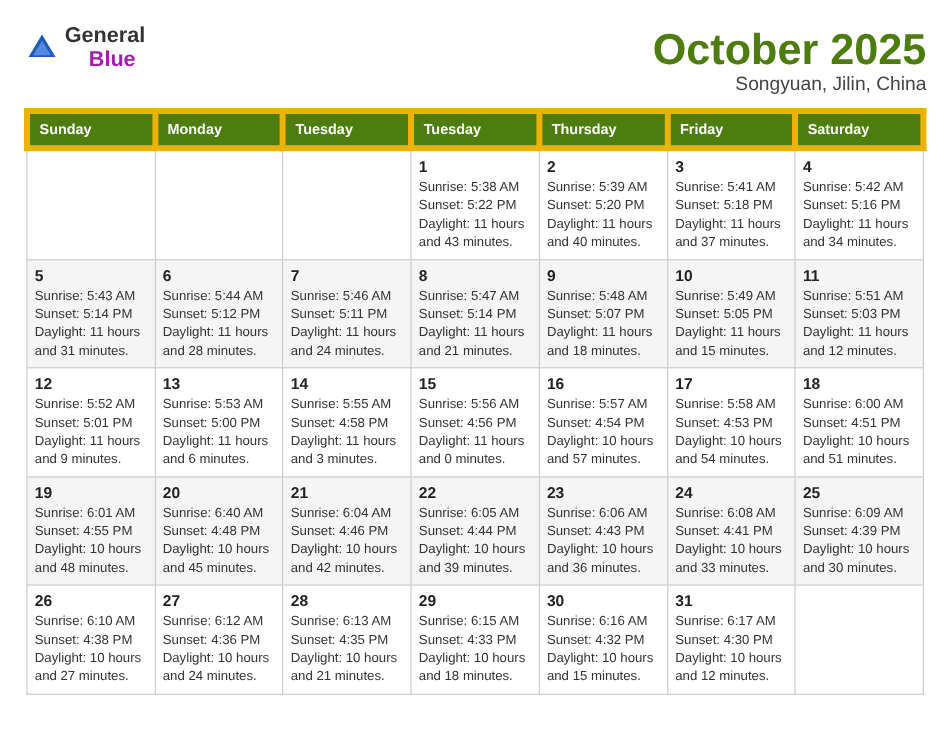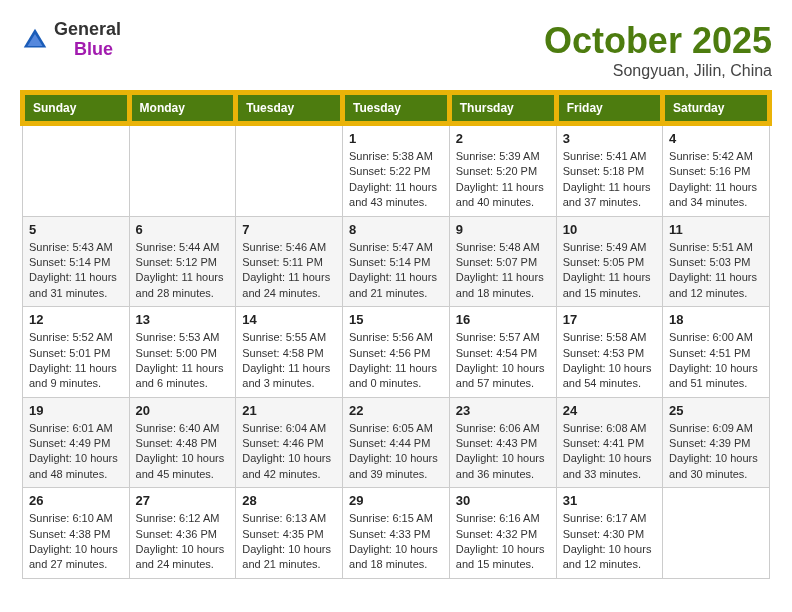--- a/index.html
+++ b/index.html
@@ -235,21 +235,21 @@
           <div class="day-number">18</div>
           <div class="day-info">Sunrise: 6:00 AM
 Sunset: 4:51 PM
 Daylight: 10 hours and 51 minutes.</div>
         </td>
       </tr>
       <tr class="week-row">
         <td>
           <div class="day-number">19</div>
           <div class="day-info">Sunrise: 6:01 AM
-Sunset: 4:49 PM
+Sunset: 4:55 PM
 Daylight: 10 hours and 48 minutes.</div>
         </td>
         <td>
           <div class="day-number">20</div>
           <div class="day-info">Sunrise: 6:40 AM
 Sunset: 4:48 PM
 Daylight: 10 hours and 45 minutes.</div>
         </td>
         <td>
           <div class="day-number">21</div>

